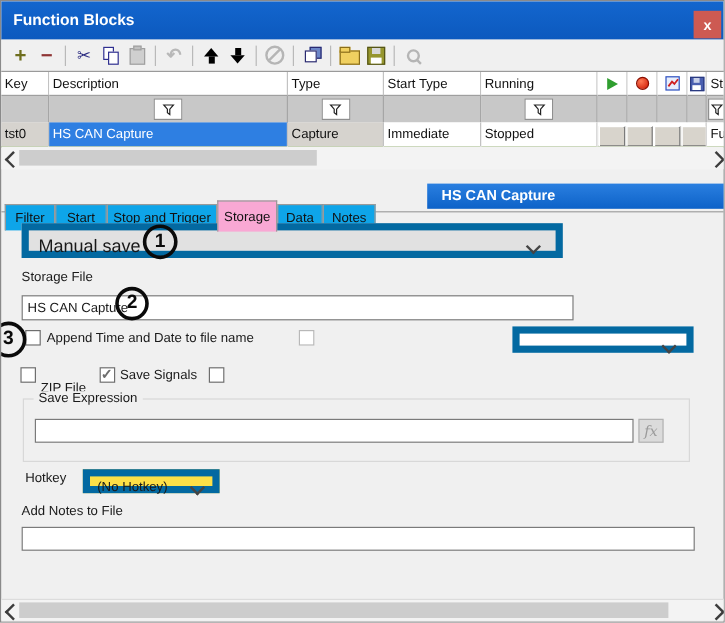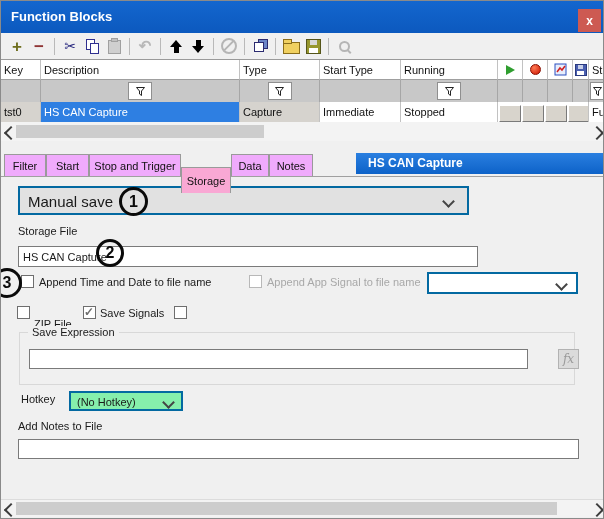--- a/index.html
+++ b/index.html
@@ -67,28 +67,28 @@
            border-top:1px solid #fff;border-left:1px solid #fff;
            border-right:1px solid #7a7a7a;border-bottom:1px solid #7a7a7a;}
   
   .hscroll{position:absolute;left:0;width:604px;background:#f3f3f3;}
   .hthumb{position:absolute;background:#cdcdcd;}
   .sarrow{position:absolute;width:8px;height:8px;border-right:2px solid #3c3c3c;border-bottom:2px solid #3c3c3c;}
   .sarrow.left{transform:rotate(135deg);}
   .sarrow.right{transform:rotate(-45deg);}
   
   .tabline{position:absolute;left:0;top:175px;width:604px;height:1px;background:#a0a0a0;}
-  .tab{position:absolute;top:153px;height:22px;line-height:22px;text-align:center;font-size:11px;color:#111;
-       background:#f0abfc;border:1px solid #9a9a9a;border-bottom:none;box-sizing:border-box;}
+  .tab{position:absolute;top:169px;height:22px;line-height:22px;text-align:center;font-size:11px;color:#111;
+       background:#0ea5e9;border:1px solid #9a9a9a;border-bottom:none;box-sizing:border-box;}
   .tab.active{top:166px;height:26px;line-height:26px;background:#f9a8d4;z-index:3;}
   .block-title{position:absolute;left:355px;top:152px;width:249px;height:21px;
                background:linear-gradient(#2a7fe0,#0d62c8);color:#fff;font-size:12px;font-weight:bold;
                line-height:21px;padding-left:12px;box-sizing:border-box;}
   
-  .combo{position:absolute;background:#e1e1e1;border:2px solid #0369a1;box-sizing:border-box;color:#191919;}
+  .combo{position:absolute;background:#e1e1e1;border:6px solid #0369a1;box-sizing:border-box;color:#191919;}
   .combo .chev{position:absolute;width:7px;height:7px;border-right:2px solid #444;border-bottom:2px solid #444;transform:rotate(45deg);}
   .lbl{position:absolute;font-size:11px;color:#1a1a1a;white-space:nowrap;}
   .tinput{position:absolute;border:1px solid #7a7a7a;background:#fff;font-family:"Liberation Sans",sans-serif;
           font-size:11px;color:#1a1a1a;padding:0 4px;box-sizing:border-box;outline:none;}
   .cb{position:absolute;width:13px;height:13px;background:#fff;border:1px solid #6e6e6e;box-sizing:border-box;}
   .cb.checked::after{content:"\2713";position:absolute;left:0px;top:-2px;font-size:12px;font-weight:bold;color:#6e6e6e;}
   .cb.disabled{border-color:#b8b8b8;}
   .dis-lbl{color:#a8a8a8;}
   .group{position:absolute;border:1px solid #d8d8d8;}
   .group-label{position:absolute;top:-7px;left:8px;background:#f0f0f0;padding:0 4px;font-size:11px;color:#1a1a1a;}
@@ -274,42 +274,41 @@
   <div class="ann" style="left:95px;top:238px;width:28px;height:28px;">
       <span>2</span>
     </div>
 
   <div class="ann" style="left:-9px;top:267px;width:30px;height:30px;">
       <span>3</span>
     </div>
   <span class="cb" style="left:20px;top:274px;"></span>
   <div class="lbl" style="left:38px;top:275px;">Append Time and Date to file name</div>
   <span class="cb disabled" style="left:248px;top:274px;"></span>
-  <div class="lbl dis-lbl" style="left:266px;top:275px;">Append App Signal to file name</div>
   <div class="combo" style="left:426px;top:271px;width:151px;height:22px;background:#fff;font-size:11px;line-height:20px;padding-left:6px;">
     <span></span>
     <span class="chev" style="right:10px;top:6px;"></span>
   </div>
 
   <span class="cb" style="left:16px;top:305px;"></span>
   <div class="lbl" style="left:33px;top:306px;margin-top:11px;">ZIP File</div>
   <span class="cb checked" style="left:82px;top:305px;"></span>
   <div class="lbl" style="left:99px;top:306px;">Save Signals</div>
   <span class="cb" style="left:173px;top:305px;"></span>
 
   <div class="group" style="left:18px;top:331px;width:554px;height:51px;">
     <span class="group-label">Save Expression</span>
   </div>
   <input class="tinput" style="left: 28px; top: 348px; width: 499px; height: 20px;" value="">
-  <div class="fx-btn" style="left:557px;top:348px;width:21px;height:20px;">
+  <div class="fx-btn" style="left:531px;top:348px;width:21px;height:20px;">
     <span>fx</span>
   </div>
 
   <div class="lbl" style="left:20px;top:392px;">Hotkey</div>
-  <div class="combo" style="left:68px;top:390px;width:114px;height:20px;background:#86efac;font-size:11px;line-height:18px;padding-left:6px;">
+  <div class="combo" style="left:68px;top:390px;width:114px;height:20px;background:#fde047;font-size:11px;line-height:18px;padding-left:6px;">
     <span>(No Hotkey)</span>
     <span class="chev" style="right:8px;top:5px;"></span>
   </div>
 
   <div class="lbl" style="left:17px;top:419px;">Add Notes to File</div>
   <input class="tinput" style="left: 17px; top: 438px; width: 561px; height: 20px;" value="">
 
   <div class="hscroll" style="top:498px;height:17px;border-top:1px solid #dcdcdc;">
     <span class="sarrow left" style="left:5px;top:5px;"></span>
     <span class="hthumb" style="left:15px;top:2px;width:541px;height:13px;"></span>

